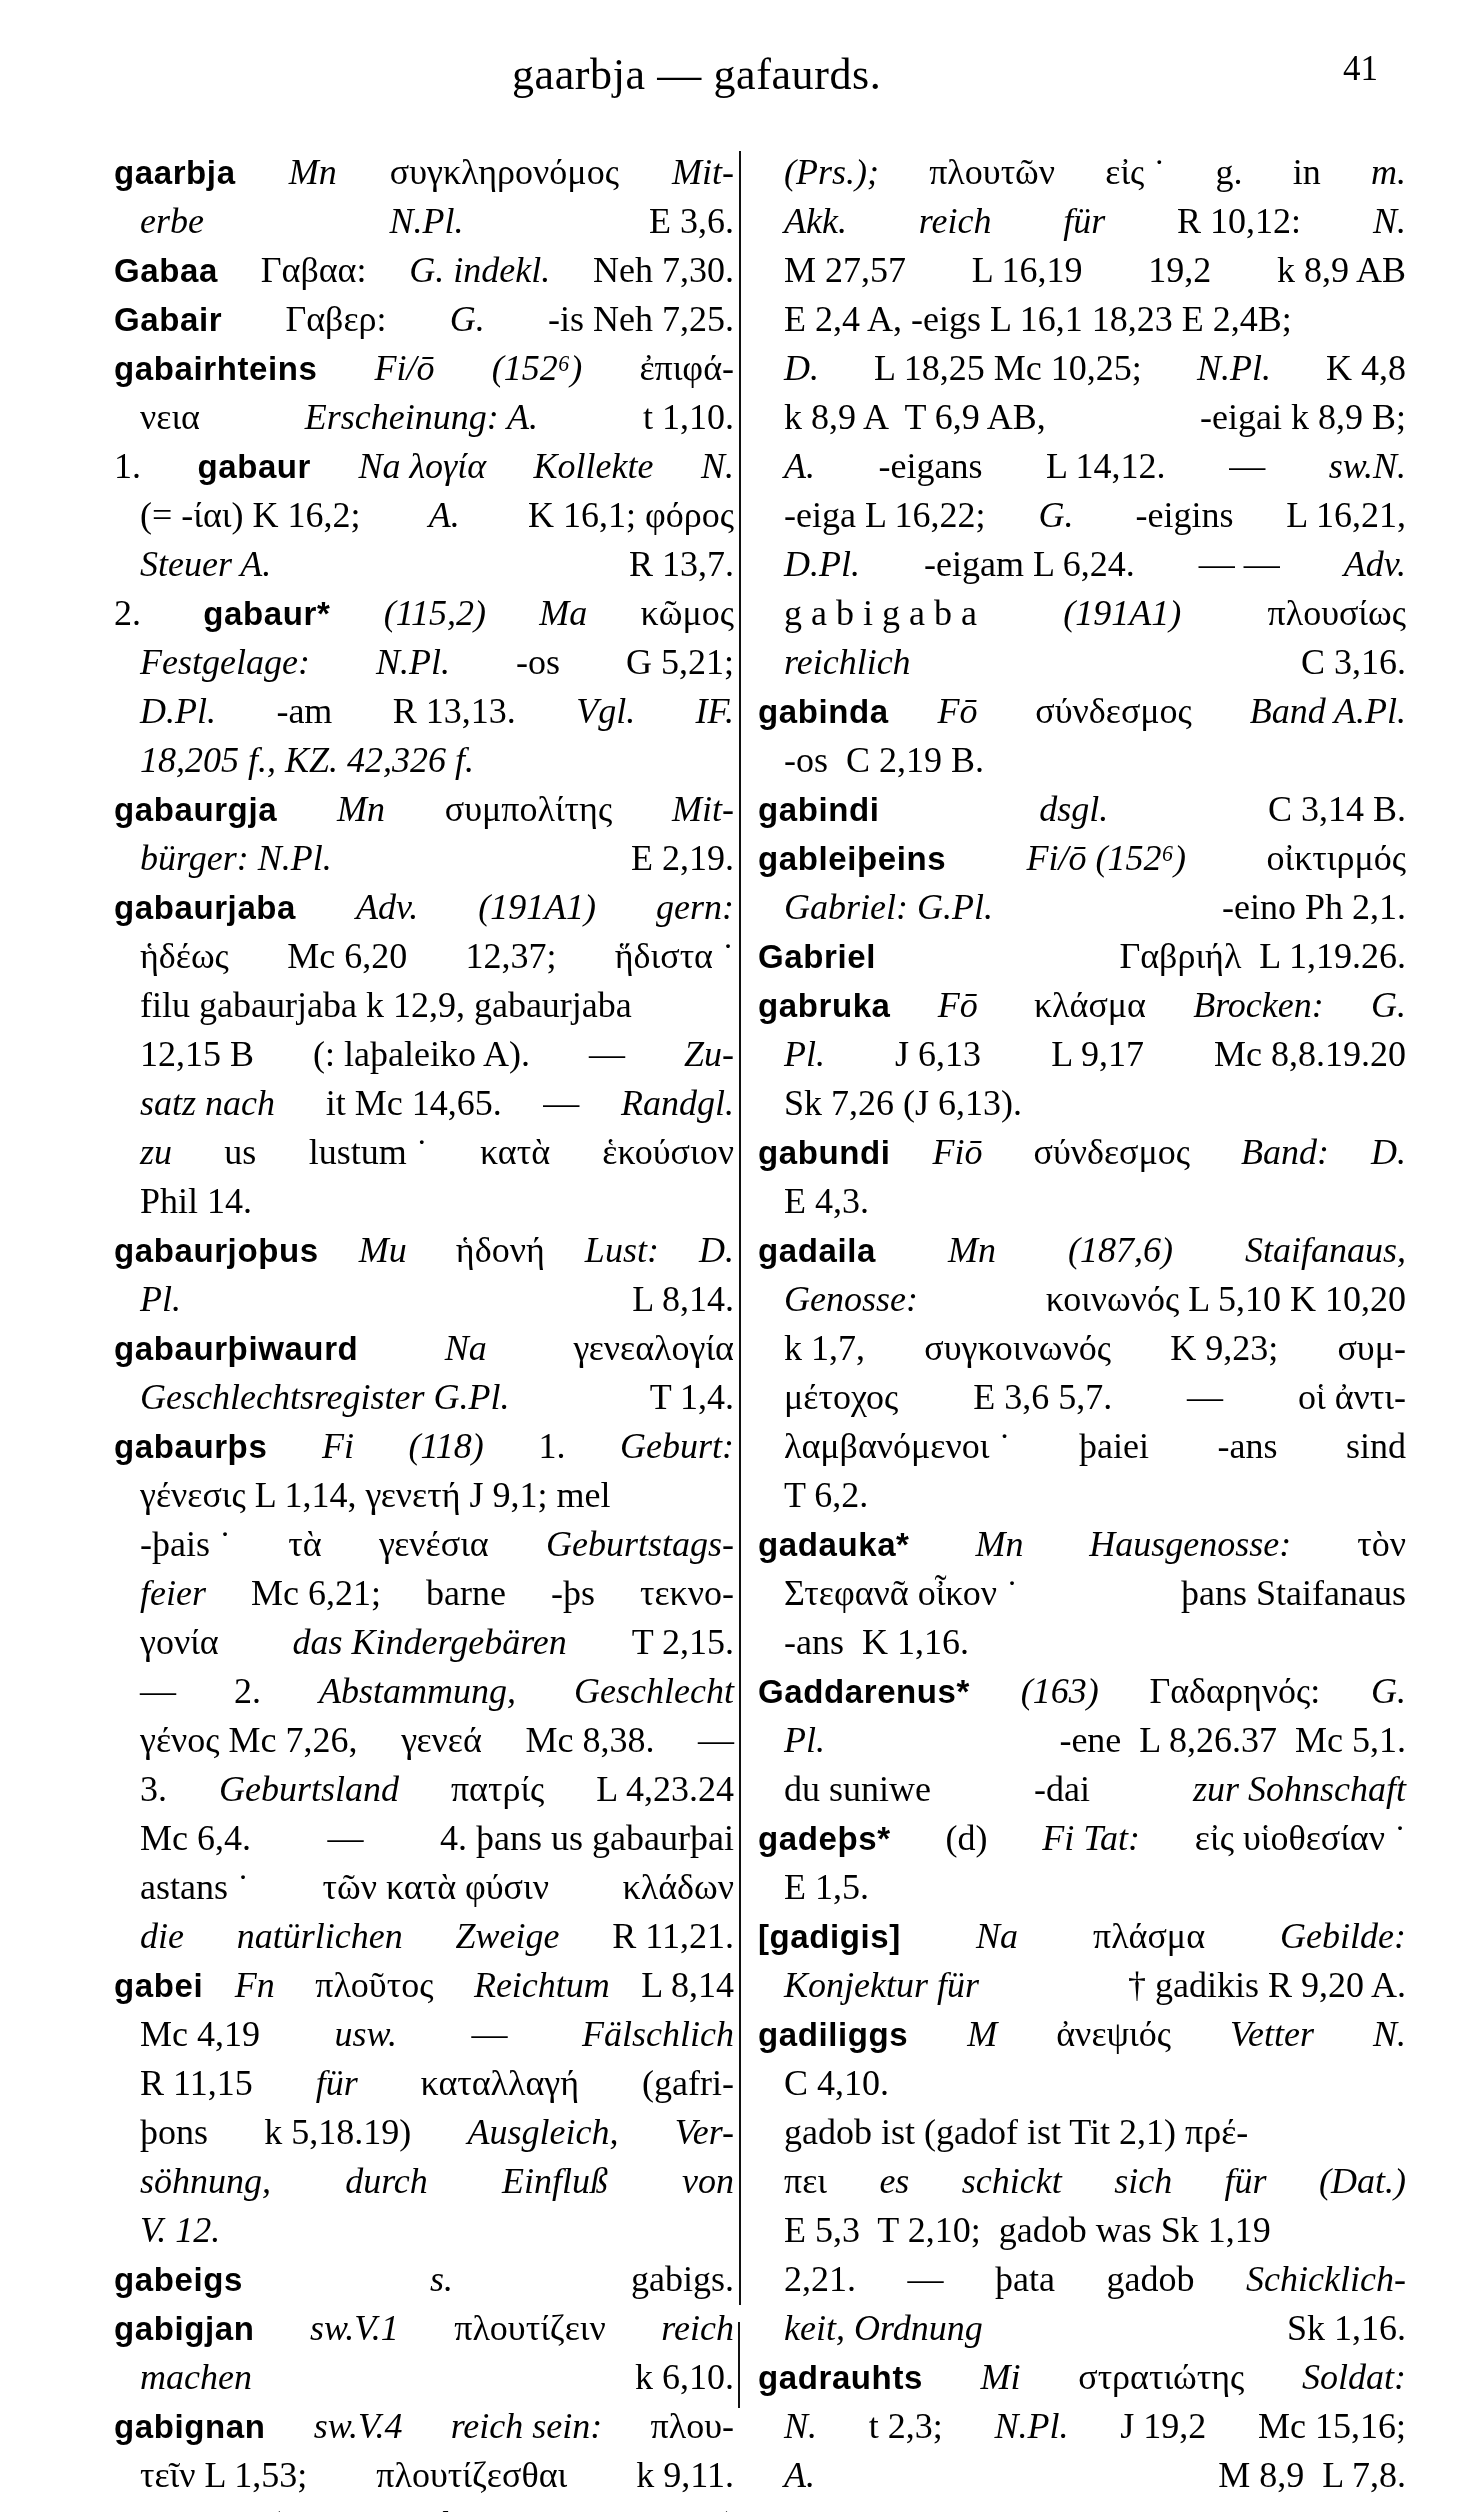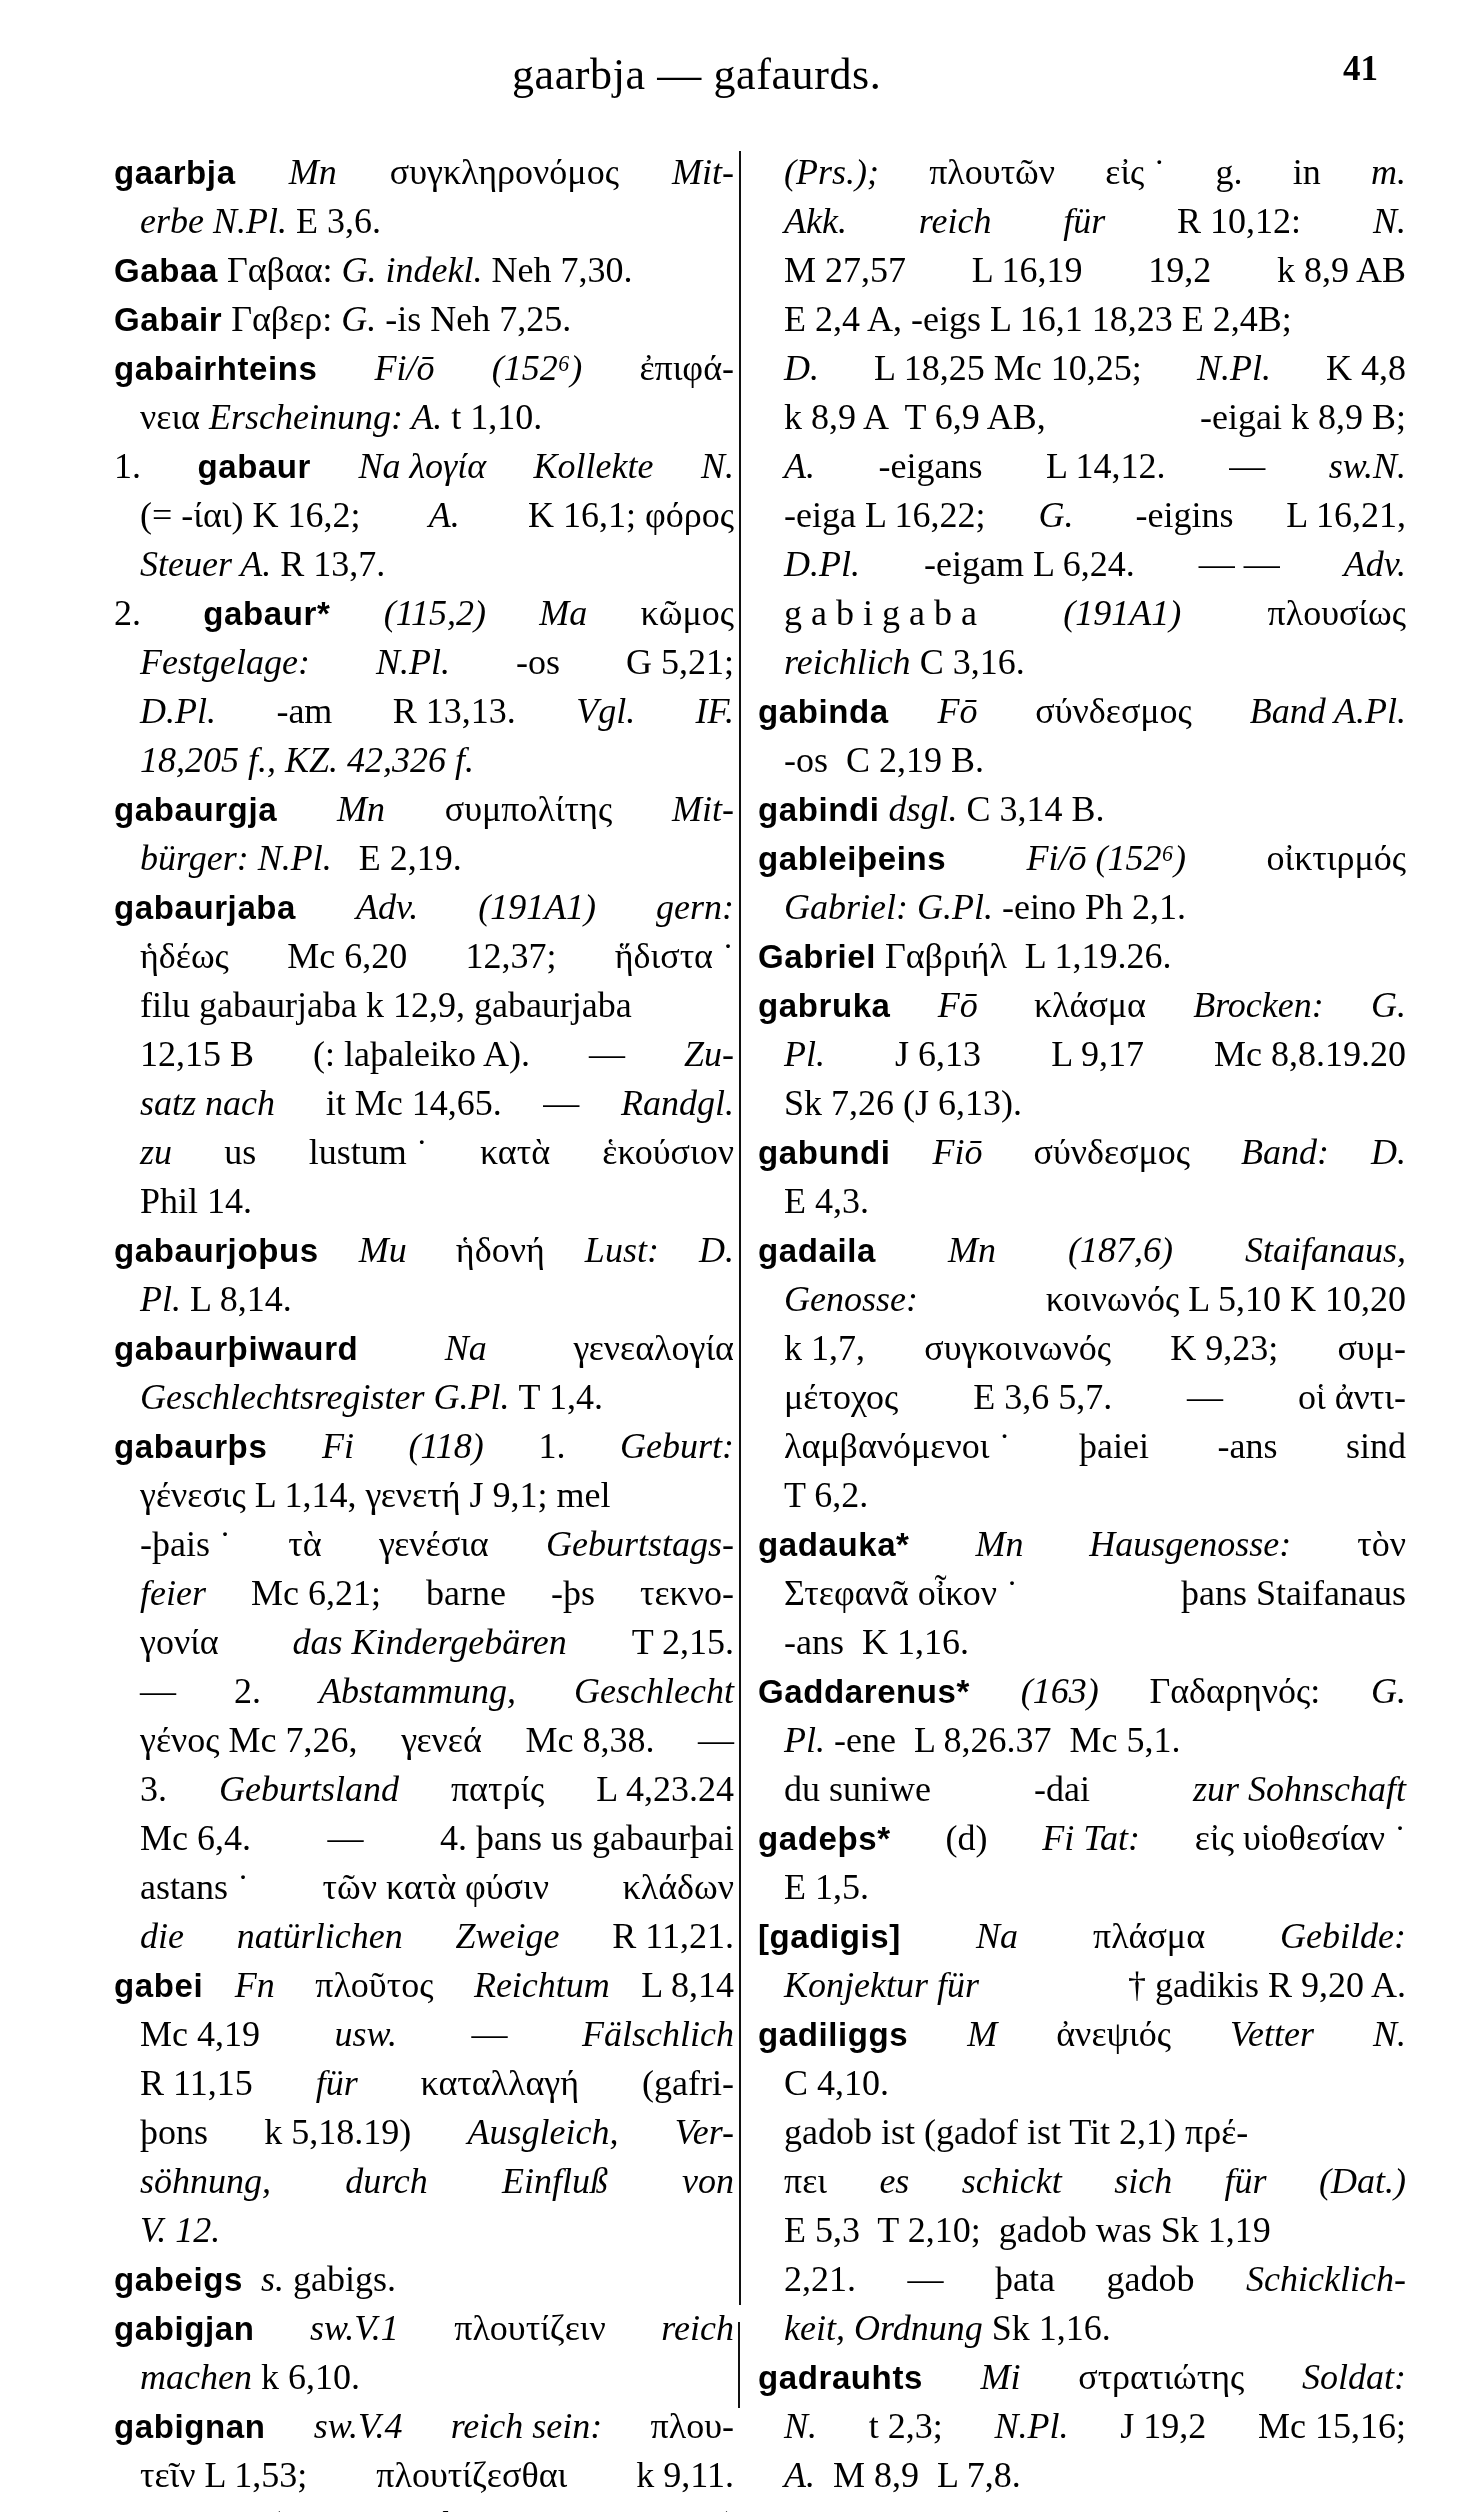--- a/index.html
+++ b/index.html
@@ -9,39 +9,39 @@
   }
   .header {
     position: absolute; top: 49px; left: 0; width: 1463px; height: 49px;
   }
   .header .title {
     position: absolute; left: 512px; top: 0; font-size: 44px; letter-spacing: 0.6px;
     font-family: "Liberation Serif", serif;
   }
   .header .pageno {
     position: absolute; left: 1343px; top: 0; font-size: 35px;
-    font-family: "Liberation Serif", serif; font-weight: bold;
+    font-family: "Liberation Serif", serif; font-weight: normal;
   }
   .col {
     position: absolute; top: 148px;
     font-family: "Liberation Serif", serif;
     font-size: 36px; line-height: 49px;
   }
   .col.left { left: 114px; width: 620px; }
   .col.right { left: 758px; width: 648px; }
   .divider {
     position: absolute; left: 739px; top: 151px; width: 1.9px; height: 2154px; background: #111;
   }
   .divider2 {
     position: absolute; left: 738px; top: 2322px; width: 1.9px; height: 86px; background: #111;
   }
   .line {
     white-space: nowrap; display: flex; justify-content: space-between; height: 49px;
   }
-  .line.last { justify-content: flex-start; }
+  .line.last { justify-content: space-between; }
   .line.indent { padding-left: 26px; }
   .line span.seg { white-space: pre; }
   .hw { font-weight: bold; font-family: Liberation Sans, sans-serif; font-size: 33px; letter-spacing: 0.6px; }
   .it { font-style: italic; }
 </style>
 </head>
 <body>
 
 <div class="header">
   <span class="title">gaarbja — gafaurds.</span>

